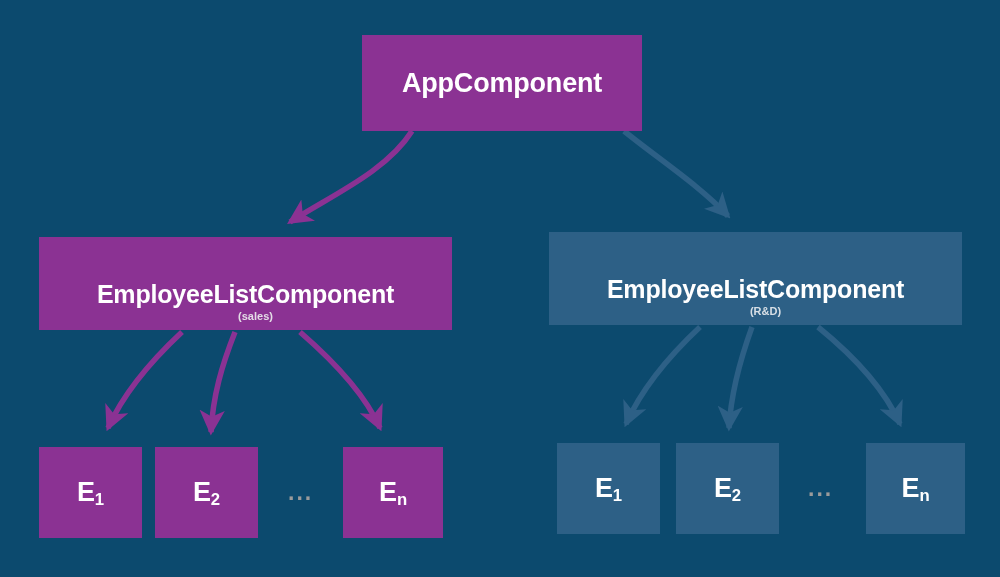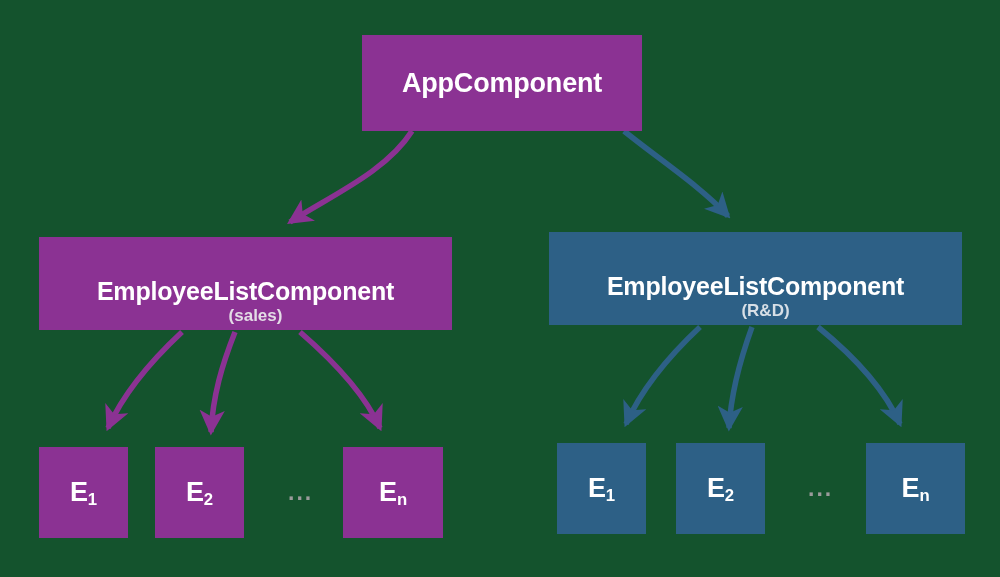--- a/index.html
+++ b/index.html
@@ -8,21 +8,21 @@
     padding: 0;
     background: #ffffff;
   }
   body {
     font-family: "Liberation Sans", sans-serif;
   }
   #canvas {
     position: relative;
     width: 1000px;
     height: 577px;
-    background: #14532d;
+    background: #0c4a6e;
     overflow: hidden;
   }
   #edges {
     position: absolute;
     left: 0;
     top: 0;
     width: 1000px;
     height: 577px;
     pointer-events: none;
   }
@@ -64,39 +64,39 @@
   #app-component .node-title {
     font-size: 27px;
   }
 
   
   .mid .node-title {
     font-size: 25px;
     margin-top: 36px;
   }
   .mid .node-sub {
-    font-size: 17px;
+    font-size: 11px;
     padding-left: 20px;
   }
   #emp-list-sales {
     left: 39px;
     top: 237px;
     width: 413px;
     height: 93px;
   }
   #emp-list-rnd {
     left: 549px;
     top: 232px;
     width: 413px;
     height: 93px;
   }
 
   
   .leaf {
-    width: 89px;
+    width: 103px;
     height: 91px;
   }
   .leaf .node-title {
     font-size: 27px;
   }
   .leaf .node-title sub {
     font-size: 0.62em;
     vertical-align: baseline;
     position: relative;
     bottom: -0.22em;

